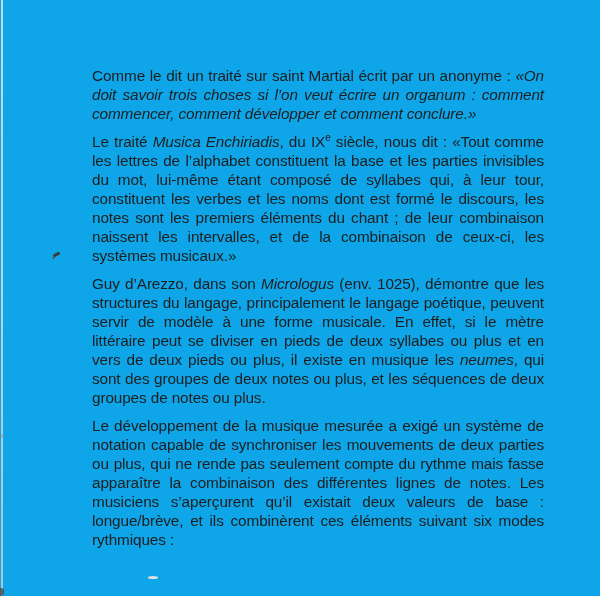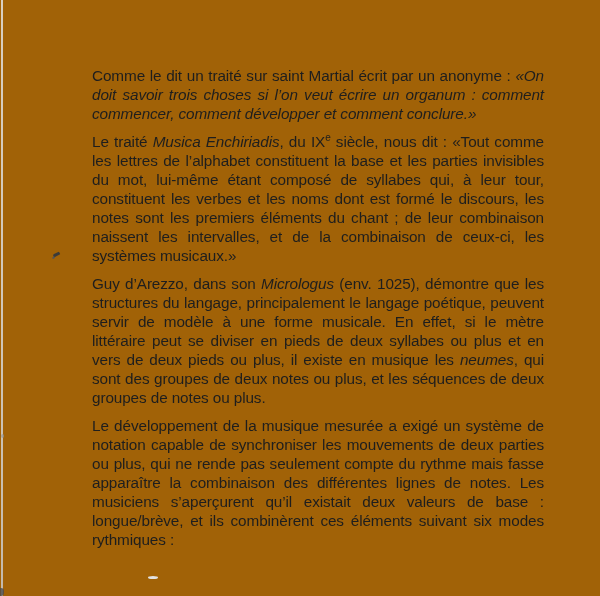--- a/index.html
+++ b/index.html
@@ -4,21 +4,21 @@
 <style>
   html, body {
     margin: 0;
     padding: 0;
     background: #ffffff;
   }
   .scan-page {
     position: relative;
     width: 600px;
     height: 596px;
-    background: #a16207;
+    background: #0ea5e9;
     overflow: hidden;
     font-family: "Liberation Sans", sans-serif;
   }
   
   .edge-shadow {
     position: absolute;
     left: 1px;
     top: 0;
     width: 2px;
     height: 100%;

